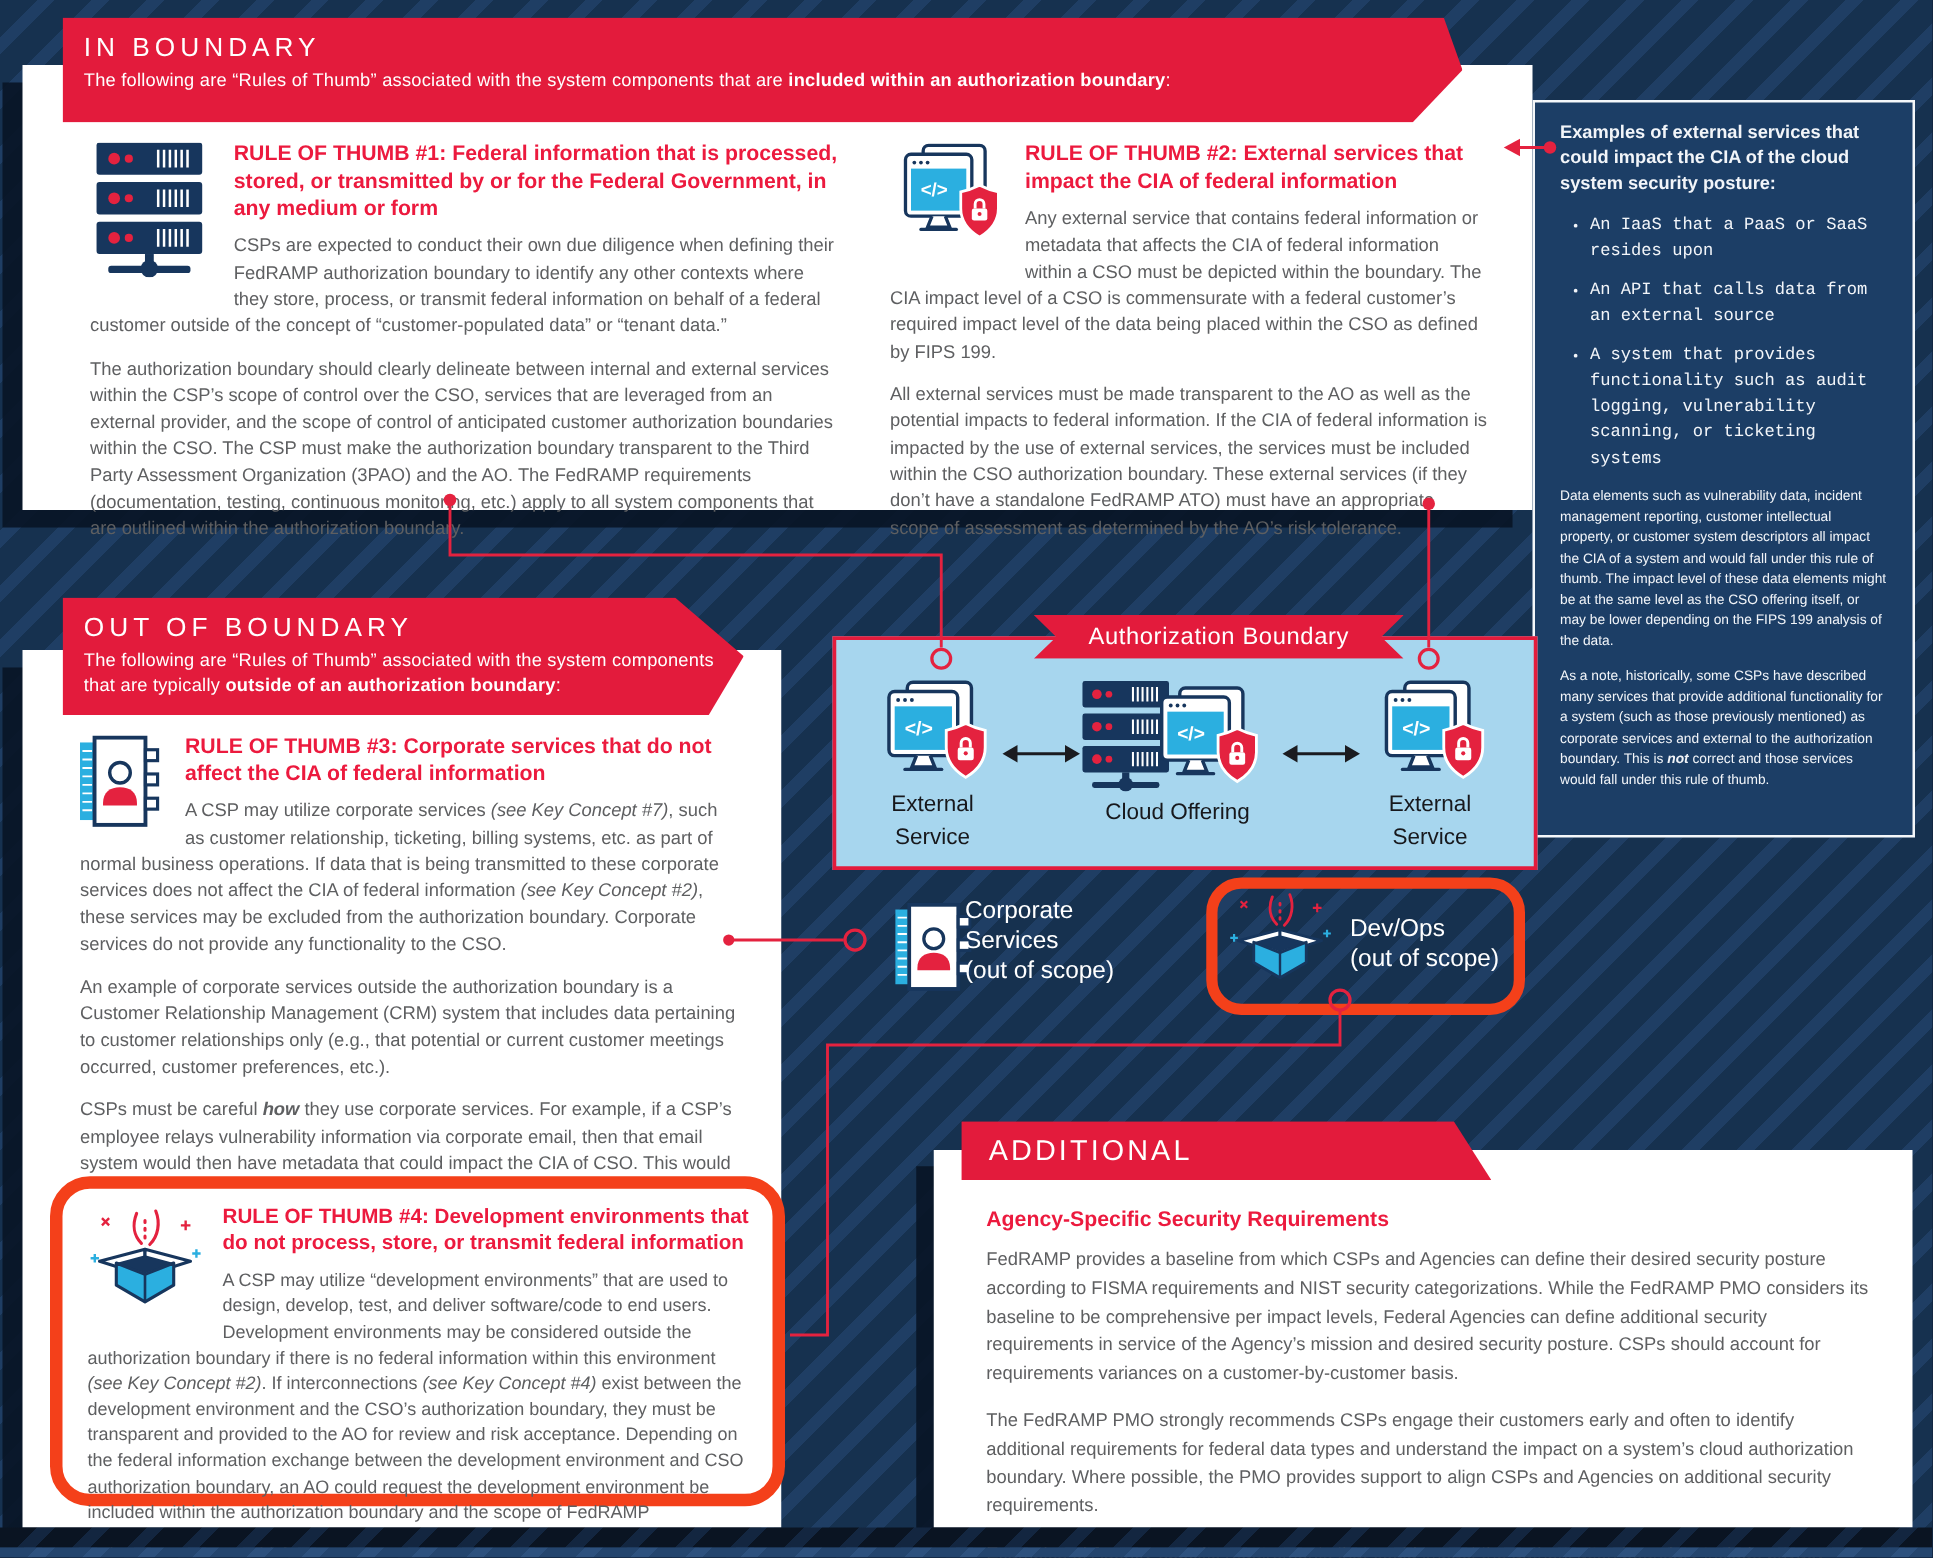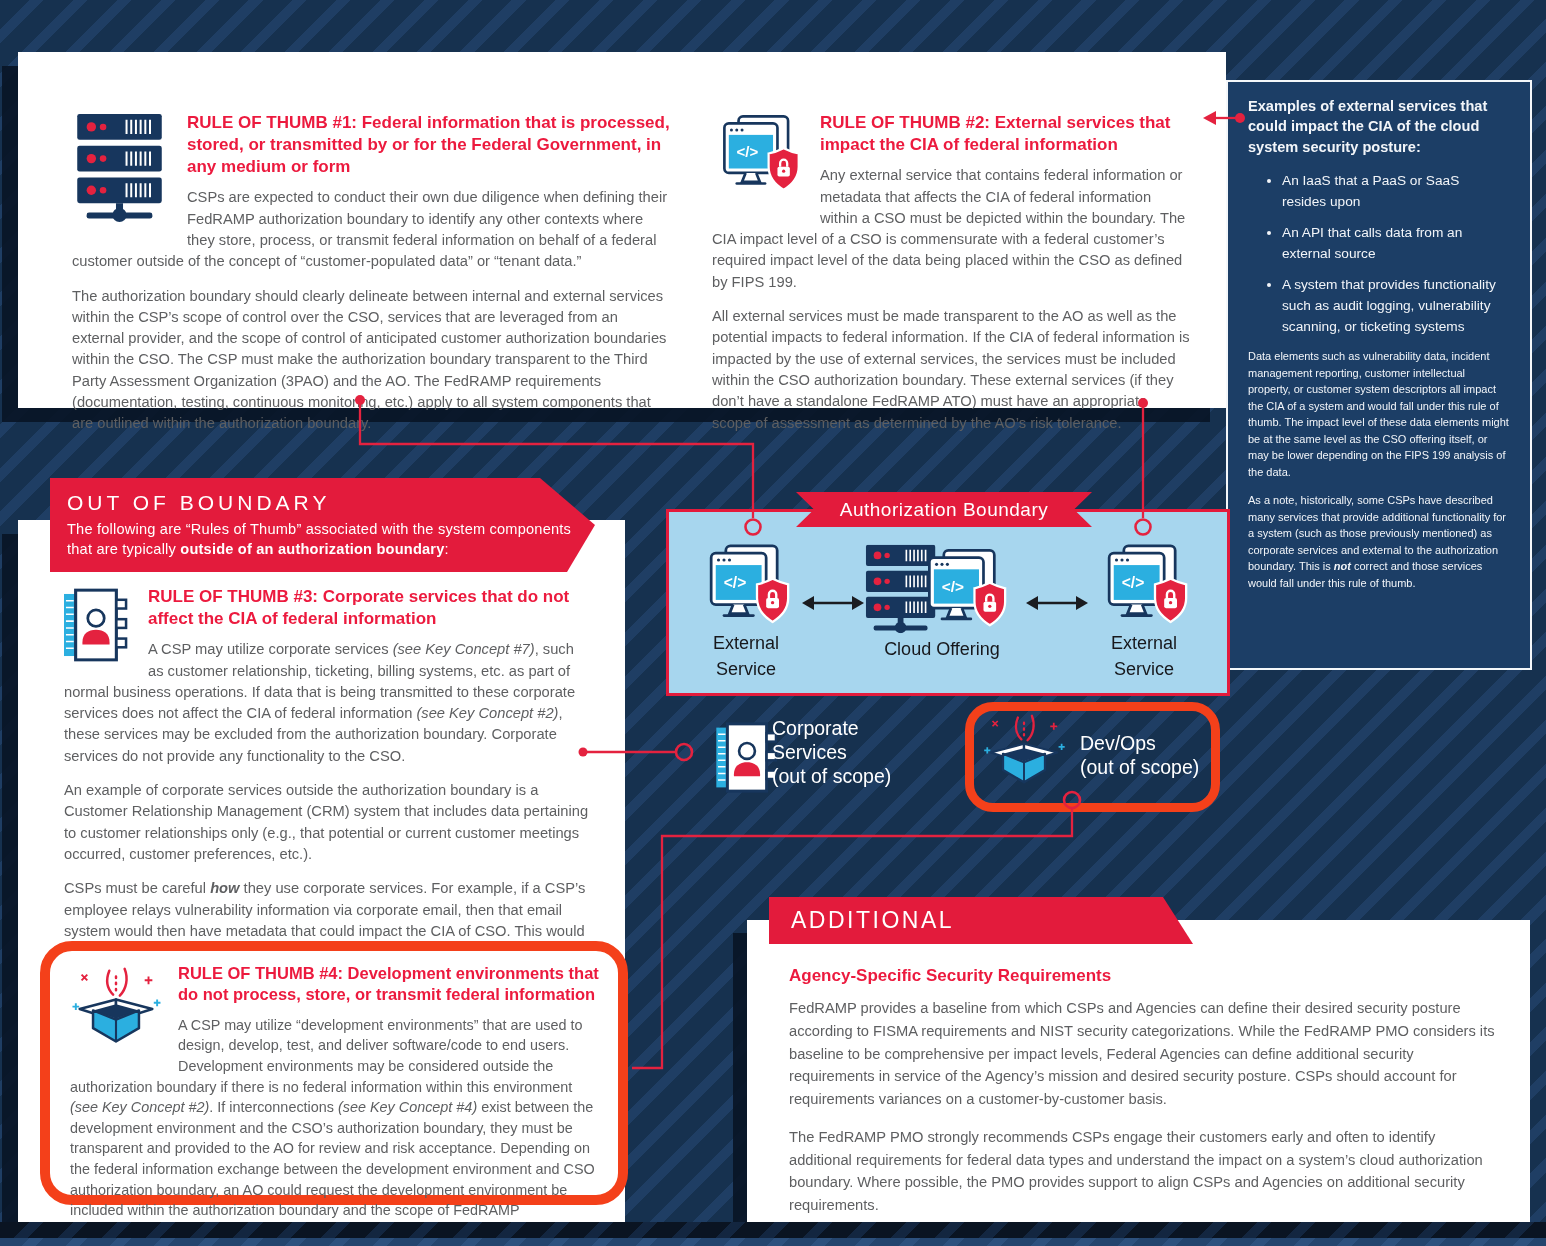--- a/index.html
+++ b/index.html
@@ -27,28 +27,28 @@
   #rule1{left:72px;top:112px;width:600px;}
   #rule2{left:712px;top:112px;width:478px;}
   #rule3{left:64px;top:586px;width:526px;}
   #rule4-box{position:absolute;left:40px;top:941px;width:588px;height:264px;z-index:2;background:#fff;
     border:10px solid #F4401A;border-radius:32px;box-sizing:border-box;padding:12px 18px 0 20px;}
   #rule4-box .rtitle{font-size:16.5px;}
   #rule4-box p{margin:0 0 10px;color:#5E5F61;font-size:14.4px;line-height:1.43;}
   #sidebar{position:absolute;left:1226px;top:80px;width:306px;height:590px;z-index:1;background:#1C3E66;
     border:2px solid #F4F7FA;box-sizing:border-box;color:#F2F5F9;padding:14px 20px 16px 20px;}
   #sidebar h3{margin:0 0 10px;font-size:14.6px;line-height:1.4;}
-  #sidebar ul{margin:14px 10px 10px;padding-left:24px;}
+  #sidebar ul{margin:14px 0 10px;padding-left:24px;font-family:Liberation Mono, monospace;}
   #sidebar li{font-size:13.7px;line-height:1.5;margin-bottom:11px;}
   #sidebar p{font-size:11px;line-height:1.5;margin:0 0 12px;}
   #panel-add h2{margin:0 0 11px;color:#EC1A3E;font-size:17px;font-weight:bold;}
   #panel-add p{line-height:1.55;margin-bottom:15px;}
   #bluebox{position:absolute;left:666px;top:509px;width:564px;height:187px;background:#A7D6EE;
     border:3px solid #E31B3C;box-sizing:border-box;z-index:1;}
-  #ribbon{position:absolute;left:796px;top:492px;width:296px;height:35px;background:#E31B3C;z-index:3;
+  #ribbon{position:absolute;left:827px;top:492px;width:296px;height:35px;background:#E31B3C;z-index:3;
     color:#fff;font-size:19px;text-align:center;line-height:35px;letter-spacing:.5px;
     clip-path:polygon(0 0,100% 0,calc(100% - 18px) 50%,100% 100%,0 100%,18px 50%);}
   .dlabel{position:absolute;z-index:2;color:#17181C;font-size:18px;line-height:26px;text-align:center;}
   .wlabel{position:absolute;z-index:2;color:#fff;font-size:19.5px;line-height:24px;}
   .dicon{position:absolute;z-index:2;}
   #devops-box{position:absolute;left:965px;top:702px;width:255px;height:110px;z-index:2;
     border:9px solid #F4401A;border-radius:28px;box-sizing:border-box;}
   #band-bottom-dark{position:absolute;left:0;top:1222px;width:1546px;height:16px;z-index:4;
     background:repeating-linear-gradient(135deg,#0a1422 0px,#0a1422 21px,#132640 21px,#132640 31px);}
   #band-bottom-blue{position:absolute;left:0;top:1238px;width:1546px;height:8px;z-index:4;
@@ -126,20 +126,24 @@
         <path d="M48 41 L24 47.5 L48 56 L72 47.5 Z" fill="#17365D"></path>
         <path d="M24 47.5 L48 57 L72 47.5 L72 66 L48 80 L24 66 Z" fill="#2BAFE0" stroke="#17365D" stroke-width="2.6" stroke-linejoin="round"></path>
         <path d="M48 57 V80" stroke="#17365D" stroke-width="2.2"></path>
       </symbol>
     </defs>
   </svg>
 
   <div class="panel" id="panel-top"></div>
   <div class="panel" id="panel-out"></div>
 
+  <div class="banner" id="banner-in">
+    <h1>IN BOUNDARY</h1>
+    <p>The following are “Rules of Thumb” associated with the system components that are <strong>included within an authorization boundary</strong>:</p>
+  </div>
   <div class="banner" id="banner-out">
     <h1>OUT OF BOUNDARY</h1>
     <p>The following are “Rules of Thumb” associated with the system components that are typically <strong>outside of an authorization boundary</strong>:</p>
   </div>
 
   <section class="rule" id="rule1">
     <span class="ricon">
       <svg width="95" height="108" viewBox="0 0 80 92">
           <use href="#ic-server"></use>
         </svg>

